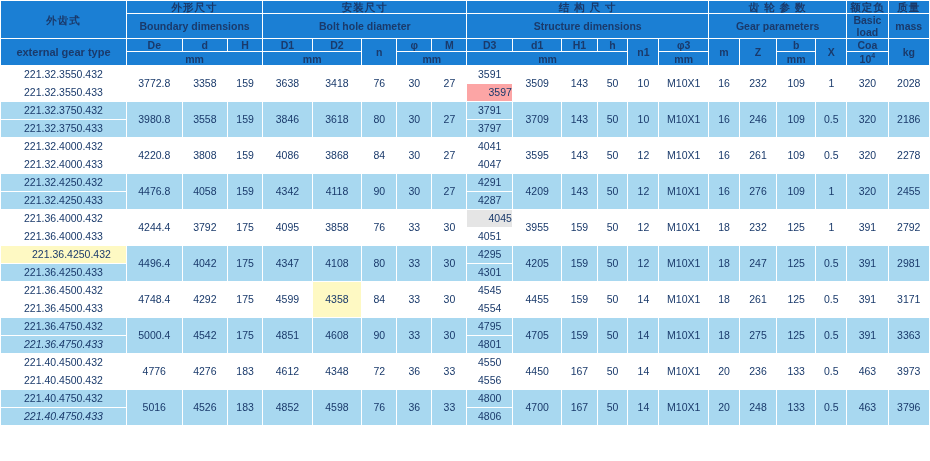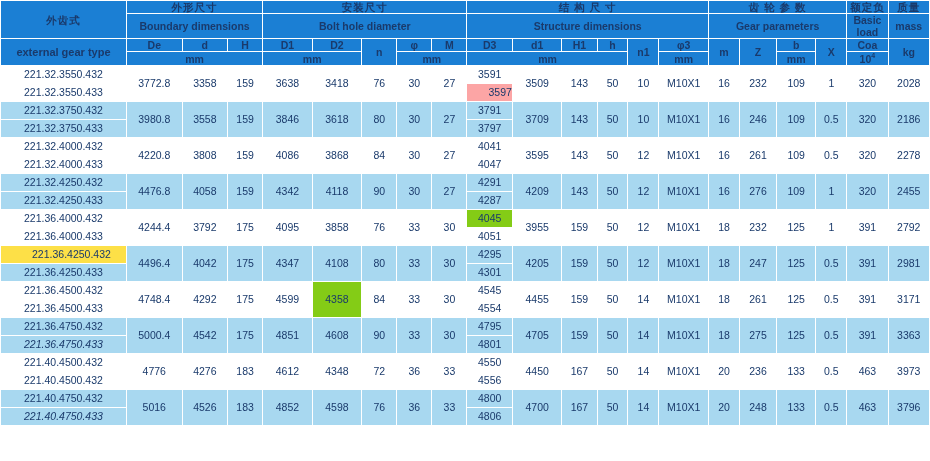--- a/index.html
+++ b/index.html
@@ -250,39 +250,39 @@
       <tr>
         <td class="cell-type" style="background: rgb(255, 255, 255);">221.36.4000.432</td>
         <td rowspan="2" class="merged" style="background: rgb(255, 255, 255);">4244.4</td>
         <td rowspan="2" class="merged" style="background: rgb(255, 255, 255);">3792</td>
         <td rowspan="2" class="merged" style="background: rgb(255, 255, 255);">175</td>
         <td rowspan="2" class="merged" style="background: rgb(255, 255, 255);">4095</td>
         <td rowspan="2" class="merged" style="background: rgb(255, 255, 255);">3858</td>
         <td rowspan="2" class="merged" style="background: rgb(255, 255, 255);">76</td>
         <td rowspan="2" class="merged" style="background: rgb(255, 255, 255);">33</td>
         <td rowspan="2" class="merged" style="background: rgb(255, 255, 255);">30</td>
-        <td style="background: #84cc16;">4045</td>
+        <td style="background: #e5e5e5; text-align: right;">4045</td>
         <td rowspan="2" class="merged" style="background: rgb(255, 255, 255);">3955</td>
         <td rowspan="2" class="merged" style="background: rgb(255, 255, 255);">159</td>
         <td rowspan="2" class="merged" style="background: rgb(255, 255, 255);">50</td>
         <td rowspan="2" class="merged" style="background: rgb(255, 255, 255);">12</td>
         <td rowspan="2" class="merged" style="background: rgb(255, 255, 255);">M10X1</td>
         <td rowspan="2" class="merged" style="background: rgb(255, 255, 255);">18</td>
         <td rowspan="2" class="merged" style="background: rgb(255, 255, 255);">232</td>
         <td rowspan="2" class="merged" style="background: rgb(255, 255, 255);">125</td>
         <td rowspan="2" class="merged" style="background: rgb(255, 255, 255);">1</td>
         <td rowspan="2" class="merged" style="background: rgb(255, 255, 255);">391</td>
         <td rowspan="2" class="merged" style="background: rgb(255, 255, 255);">2792</td>
       </tr>
       <tr>
         <td class="cell-type" style="background: rgb(255, 255, 255);">221.36.4000.433</td>
         <td style="background: rgb(255, 255, 255);">4051</td>
       </tr>
       <tr>
-        <td class="cell-type" style="background: #fde047; padding-left: 16px;">221.36.4250.432</td>
+        <td class="cell-type" style="background: #fef9c3; padding-left: 16px;">221.36.4250.432</td>
         <td rowspan="2" class="merged" style="background: rgb(168, 216, 240);">4496.4</td>
         <td rowspan="2" class="merged" style="background: rgb(168, 216, 240);">4042</td>
         <td rowspan="2" class="merged" style="background: rgb(168, 216, 240);">175</td>
         <td rowspan="2" class="merged" style="background: rgb(168, 216, 240);">4347</td>
         <td rowspan="2" class="merged" style="background: rgb(168, 216, 240);">4108</td>
         <td rowspan="2" class="merged" style="background: rgb(168, 216, 240);">80</td>
         <td rowspan="2" class="merged" style="background: rgb(168, 216, 240);">33</td>
         <td rowspan="2" class="merged" style="background: rgb(168, 216, 240);">30</td>
         <td style="background: rgb(168, 216, 240);">4295</td>
         <td rowspan="2" class="merged" style="background: rgb(168, 216, 240);">4205</td>
@@ -300,21 +300,21 @@
       <tr>
         <td class="cell-type" style="background: rgb(168, 216, 240);">221.36.4250.433</td>
         <td style="background: rgb(168, 216, 240);">4301</td>
       </tr>
       <tr>
         <td class="cell-type" style="background: rgb(255, 255, 255);">221.36.4500.432</td>
         <td rowspan="2" class="merged" style="background: rgb(255, 255, 255);">4748.4</td>
         <td rowspan="2" class="merged" style="background: rgb(255, 255, 255);">4292</td>
         <td rowspan="2" class="merged" style="background: rgb(255, 255, 255);">175</td>
         <td rowspan="2" class="merged" style="background: rgb(255, 255, 255);">4599</td>
-        <td rowspan="2" class="merged" style="background: #84cc16;">4358</td>
+        <td rowspan="2" class="merged" style="background: #fef9c3;">4358</td>
         <td rowspan="2" class="merged" style="background: rgb(255, 255, 255);">84</td>
         <td rowspan="2" class="merged" style="background: rgb(255, 255, 255);">33</td>
         <td rowspan="2" class="merged" style="background: rgb(255, 255, 255);">30</td>
         <td style="background: rgb(255, 255, 255);">4545</td>
         <td rowspan="2" class="merged" style="background: rgb(255, 255, 255);">4455</td>
         <td rowspan="2" class="merged" style="background: rgb(255, 255, 255);">159</td>
         <td rowspan="2" class="merged" style="background: rgb(255, 255, 255);">50</td>
         <td rowspan="2" class="merged" style="background: rgb(255, 255, 255);">14</td>
         <td rowspan="2" class="merged" style="background: rgb(255, 255, 255);">M10X1</td>
         <td rowspan="2" class="merged" style="background: rgb(255, 255, 255);">18</td>

